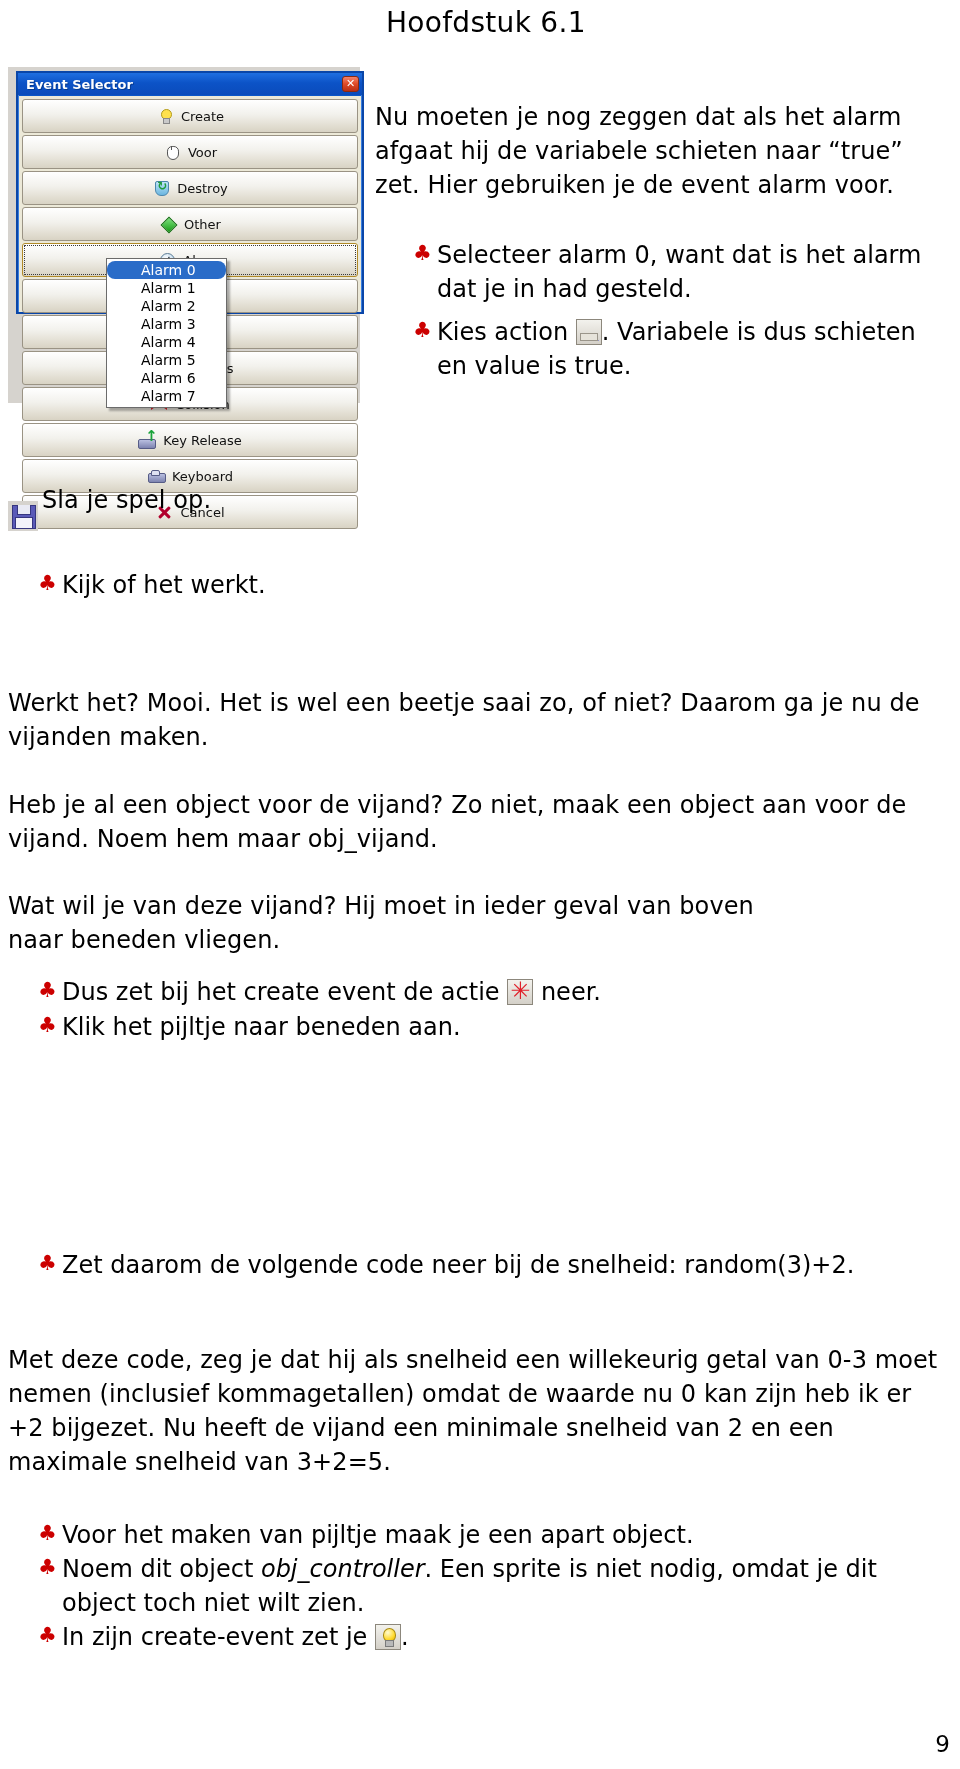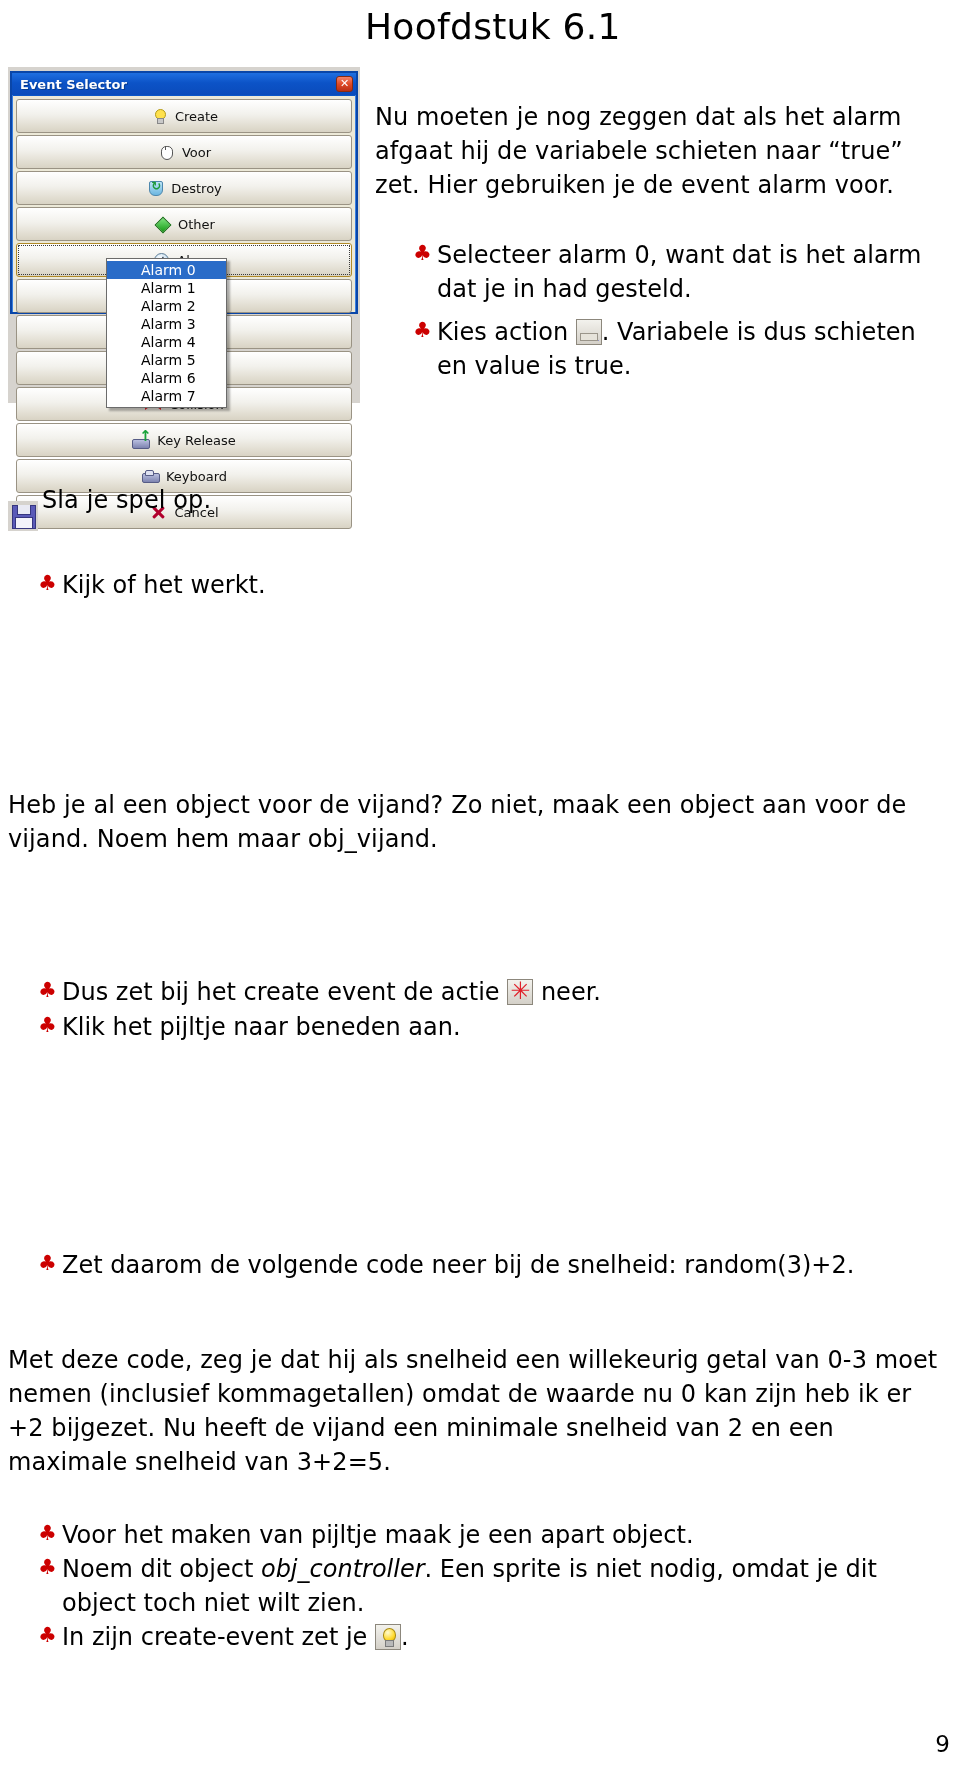--- a/index.html
+++ b/index.html
@@ -18,40 +18,40 @@
 
   .page {
     position: relative;
     width: 960px;
     height: 1769px;
   }
 
   
   .chapter-title {
     position: absolute;
-    left: 365px;
+    left: 386px;
     top: 6px;
-    font-size: 36px;
+    font-size: 28px;
     letter-spacing: 0.3px;
     white-space: nowrap;
   }
 
   
   .shot {
     position: absolute;
     left: 8px;
     top: 67px;
     width: 352px;
     height: 336px;
     background: #d6d3ce;
     box-sizing: border-box;
   }
   .dlg {
     position: absolute;
-    left: 2px;
+    left: 8px;
     top: 4px;
     width: 348px;
     height: 243px;
     background: #0a56c8;
     border: 2px solid #0a46a8;
     box-sizing: border-box;
     box-shadow: 0 0 0 1px #3a7fe0 inset;
   }
   .titlebar {
     position: relative;
@@ -238,20 +238,21 @@
     box-shadow: 3px 3px 2px rgba(0,0,0,0.30);
     padding: 2px 0 2px 0;
     z-index: 20;
   }
   .alarm-item {
     font-size: 14px;
     padding: 1px 0 1px 34px;
     color: #000;
     white-space: nowrap;
     font-family: "DejaVu Sans", "Liberation Sans", sans-serif;
+    border-radius: 8px;
   }
   .alarm-item.sel {
     background: #2a6cc8;
     color: #ffffff;
   }
 
   
   .para {
     position: absolute;
     font-size: 24px;
@@ -453,23 +454,25 @@
     <span class="shutter"></span>
     <span class="label"></span>
   </div>
   <div class="para" style="left:42px; top:483px; width:400px;">Sla je spel op.</div>
 
   <div class="bullet-row" style="left:38px; top:568px; width:500px;">
     <span class="bullet-mark">♣</span>
     <span class="bullet-text">Kijk of het werkt.</span>
   </div>
 
+  <div class="para" style="left:8px; top:686px; width:944px;">Werkt het? Mooi. Het is wel een beetje saai zo, of niet? Daarom ga je nu de vijanden maken.</div>
 
   <div class="para" style="left:8px; top:788px; width:944px;">Heb je al een object voor de vijand? Zo niet, maak een object aan voor de vijand. Noem hem maar obj_vijand.</div>
 
+  <div class="para" style="left:8px; top:889px; width:800px;">Wat wil je van deze vijand? Hij moet in ieder geval van boven naar beneden vliegen.</div>
 
   <div class="bullet-row" style="left:38px; top:975px; width:700px;">
     <span class="bullet-mark">♣</span>
     <span class="bullet-text"><span>Dus zet bij het create event de actie</span><span>&nbsp;</span><span class="inline-icon move-icon"></span><span>&nbsp;</span><span>neer.</span></span>
   </div>
 
   <div class="bullet-row" style="left:38px; top:1010px; width:700px;">
     <span class="bullet-mark">♣</span>
     <span class="bullet-text">Klik het pijltje naar beneden aan.</span>
   </div>

